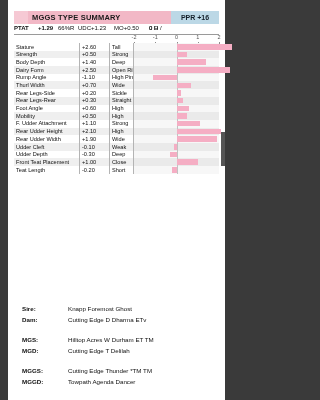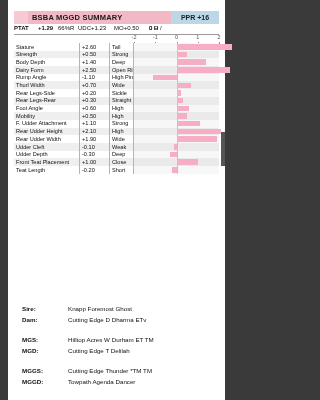--- a/index.html
+++ b/index.html
@@ -121,21 +121,21 @@
     background:#555;
   }
 </style>
 </head>
 <body>
 
 <div class="page">
 
   <div class="hdr">
     <div class="hdr-swatch"></div>
-    <div class="hdr-title">BSBA MGGD SUMMARY</div>
+    <div class="hdr-title">MGGS TYPE SUMMARY</div>
     <div class="ppr">
       <div class="ppr-label">PPR +16</div>
     </div>
   </div>
 
   <div class="ptat">
     <span class="s0">PTAT</span>
     <span class="s1">+1.29</span>
     <span class="s2">66%R</span>
     <span class="s3">UDC+1.23</span>

